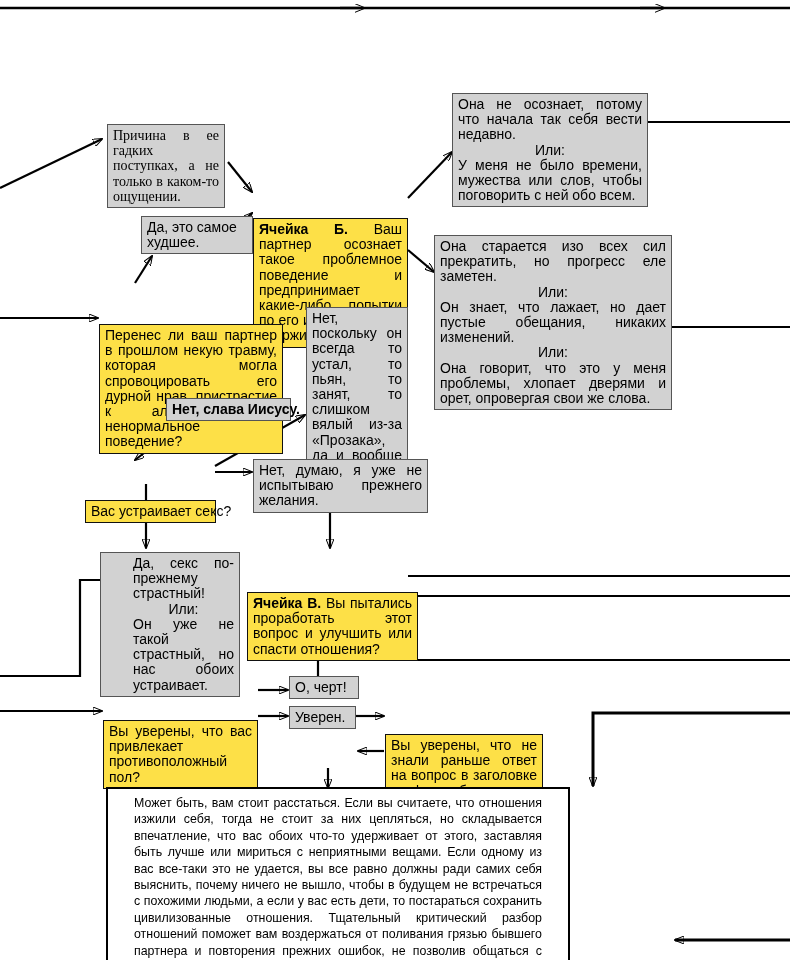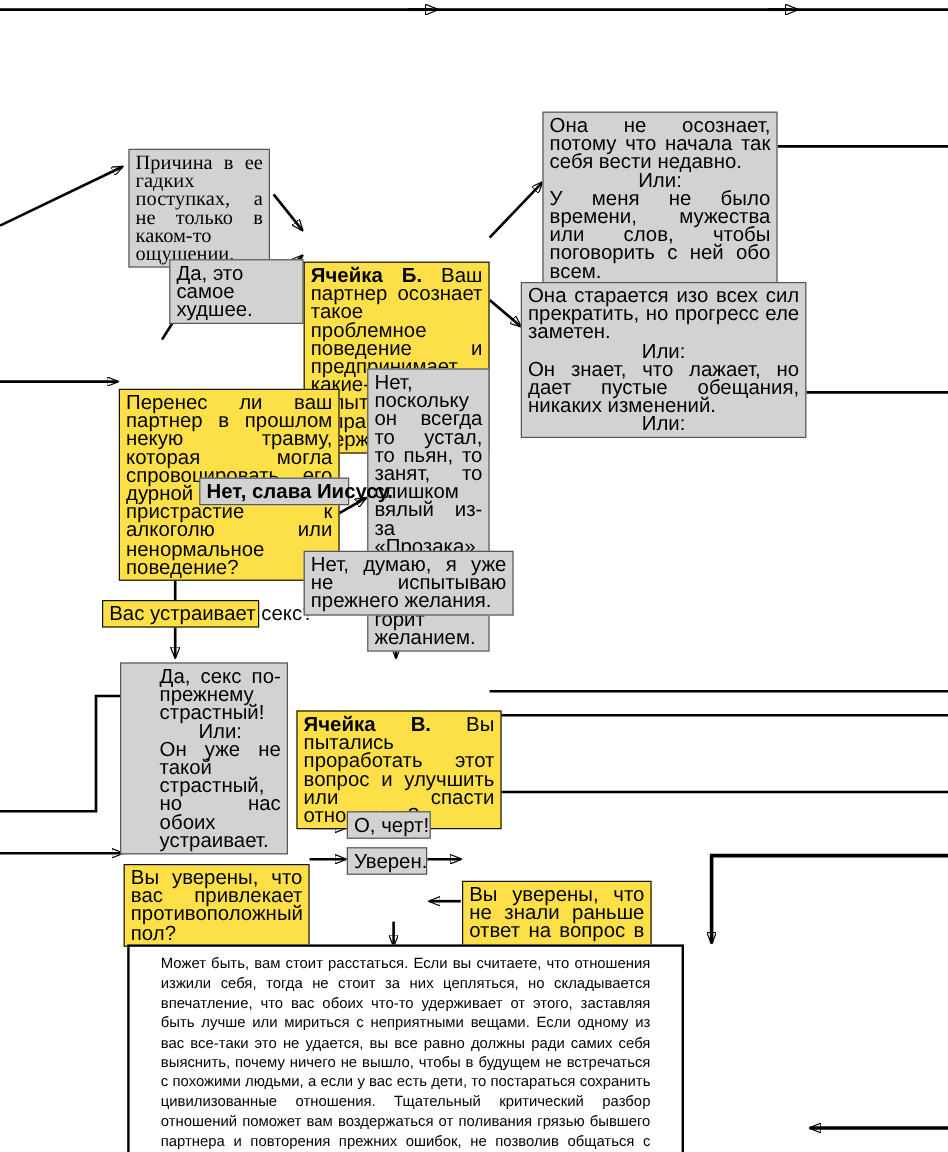--- a/index.html
+++ b/index.html
@@ -13,21 +13,21 @@
     height: 960px;
     background: #ffffff;
     font-family: "Liberation Sans", sans-serif;
     overflow: hidden;
   }
   .node {
     position: absolute;
     box-sizing: border-box;
     border: 1px solid #000;
     padding: 3px 5px;
-    font-size: 17px;
+    font-size: 14px;
     line-height: 15.2px;
     color: #000;
     text-align: justify;
     text-justify: inter-word;
     hyphens: manual;
     z-index: 5;
   }
   .gray {
     background: #d2d2d2;
     border: 1px solid #555;
@@ -154,20 +154,21 @@
     <span>Она не осознает, потому что начала так себя вести недавно.</span>
     <span class="or">Или:</span>
     <span>У меня не было времени, мужества или слов, чтобы поговорить с ней обо всем.</span>
   </div>
 
   <div class="node gray" style="left:434px; top:235px; width:238px;">
     <span>Она старается изо всех сил прекратить, но прогресс еле заметен.</span>
     <span class="or">Или:</span>
     <span>Он знает, что лажает, но дает пустые обещания, никаких изменений.</span>
     <span class="or">Или:</span>
+    <span>Она говорит, что это у меня проблемы, хлопает дверями и орет, опровергая свои же слова.</span>
   </div>
 
   <div class="node white" style="left:99px; top:284px; width:184px;">
     <span>Перенес ли ваш партнер в прошлом некую травму, которая могла спровоцировать его дурной нрав, пристрастие к алкоголю или ненормальное поведение?</span>
   </div>
 
   <div class="node gray" style="left:306px; top:307px; width:102px;">
     <span>Нет, поскольку он всегда то устал, то пьян, то занят, то слишком вялый из-за «Прозака», да и вообще не особо горит желанием.</span>
   </div>
 

